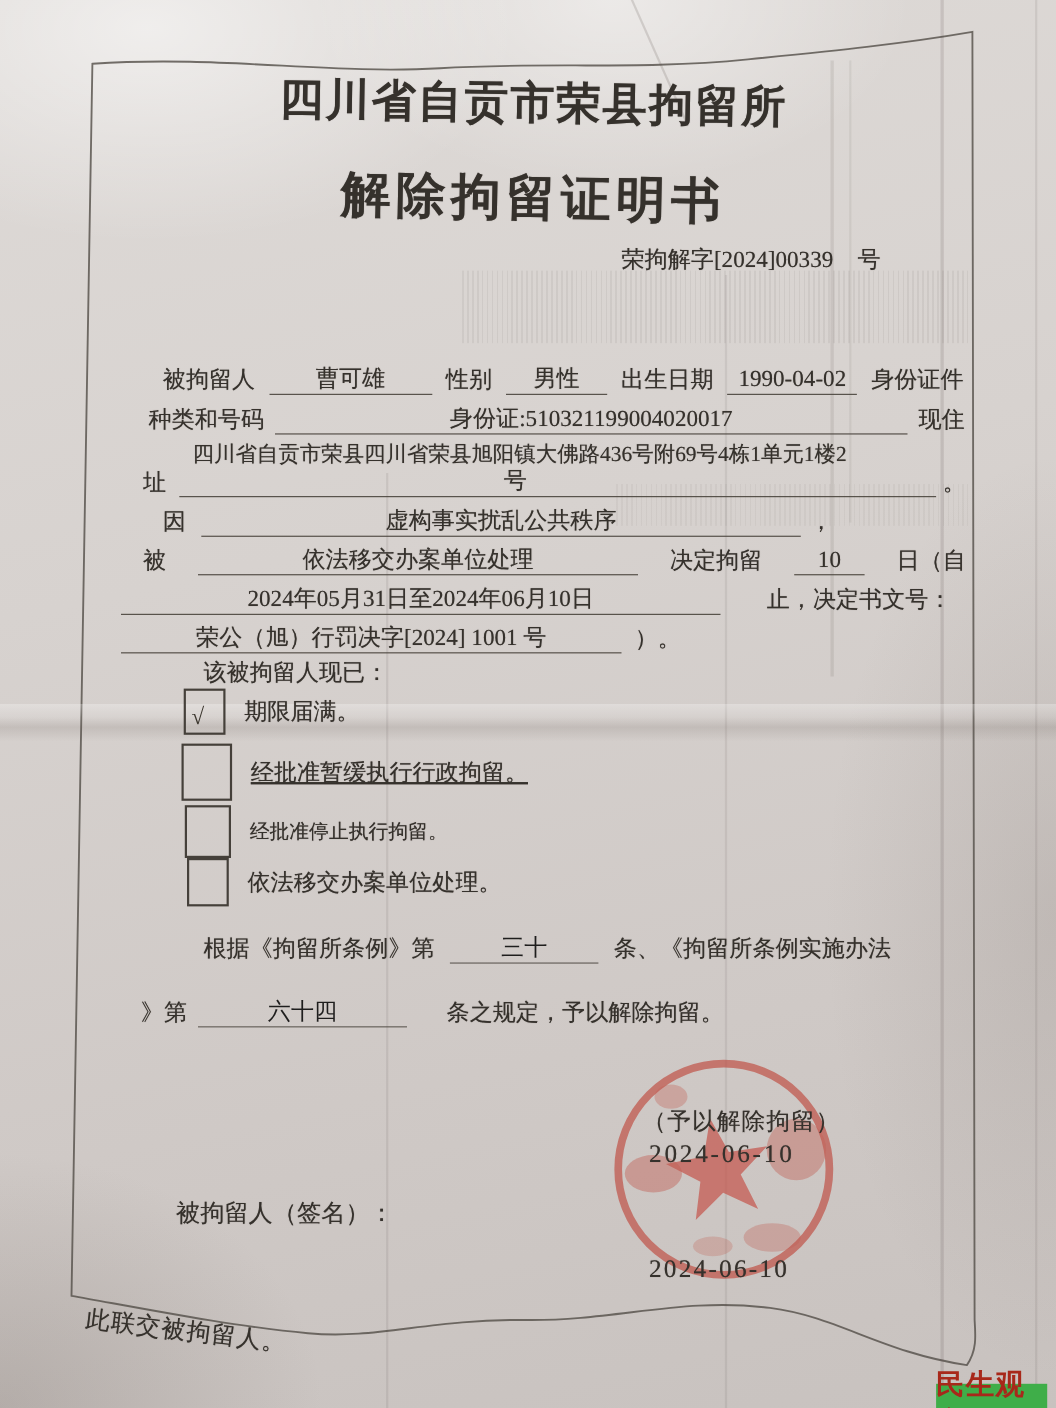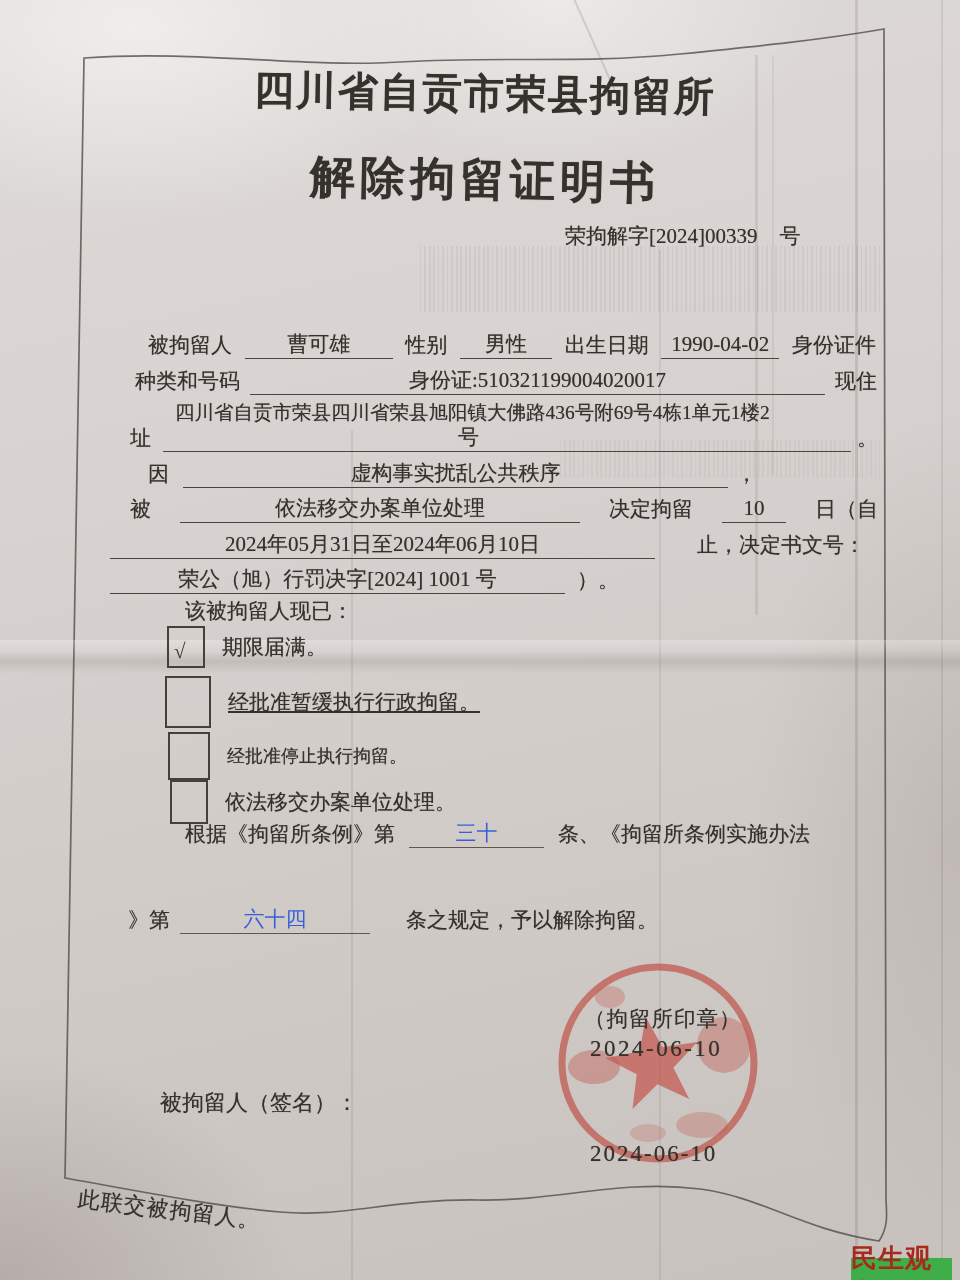--- a/index.html
+++ b/index.html
@@ -12,21 +12,21 @@
       radial-gradient(ellipse 420px 330px at 0% 100%, rgba(118,108,102,0.28), transparent 70%),
       radial-gradient(ellipse 300px 600px at 100% 65%, rgba(120,110,104,0.18), transparent 70%),
       linear-gradient(168deg,#dedad7 0%,#d7d2cf 38%,#cfc9c6 72%,#c8c2bf 100%);
   }
   .abs{position:absolute;}
   .ink{color:#35312c;text-shadow:0 0 0.7px rgba(55,48,42,0.65);}
   .line{position:absolute;font-size:21px;color:#35312c;white-space:nowrap;
         display:flex;align-items:flex-end;text-shadow:0 0 0.7px rgba(55,48,42,0.6);}
   .fill{border-bottom:1.7px solid #4b453e;text-align:center;display:inline-block;
         line-height:1.25;padding-bottom:1px;}
-  .faint{color:#1d4ed8;text-shadow:none;opacity:0.85;}
+  .faint{color:#000000;text-shadow:none;opacity:0.85;}
   .cbrow{position:absolute;display:flex;align-items:center;gap:17px;}
   .cbox{border:2px solid #45403a;background:transparent;position:relative;}
   .cbox .mark{position:absolute;left:5px;bottom:2px;font-size:21px;color:#3c372f;}
   .streak{position:absolute;pointer-events:none;}
   .noise{position:absolute;pointer-events:none;
          background:repeating-linear-gradient(90deg, rgba(62,54,48,0.12) 0 1.5px, transparent 1.5px 4.5px);
          filter:blur(0.4px);}
   .crease-h{position:absolute;left:0;width:960px;height:34px;pointer-events:none;
          background:linear-gradient(180deg, rgba(255,255,255,0.28) 0%, rgba(255,255,255,0.05) 35%, rgba(108,98,92,0.17) 62%, rgba(108,98,92,0.0) 100%);}
   .wm{position:absolute;display:flex;align-items:center;justify-content:center;
@@ -141,21 +141,21 @@
   </span>
   <span class="ink" style="font-size:18px;text-align:center;">经批准停止执行拘留。</span>
 </div>
 <div class="cbrow" style="left:170px;top:780px;">
   <span class="cbox" style="width:34px;height:40px;">
     <span class="mark"></span>
   </span>
   <span class="ink" style="font-size:21px;">依法移交办案单位处理。</span>
 </div>
 
-<div class="line" style="left:185px;top:820px;align-items:flex-end;">
+<div class="line" style="left:185px;top:848px;align-items:flex-end;">
   <span>根据《拘留所条例》第</span>
   <span class="fill faint" style="width:135px;margin:0 14px;">三十</span>
   <span>条、《拘留所条例实施办法</span>
 </div>
 <div class="line" style="left:128px;top:906px;">
   <span>》第</span>
   <span class="fill faint" style="width:190px;margin:0 14px 0 10px;">六十四</span>
   <span style="margin-left:22px;">条之规定，予以解除拘留。</span>
 </div>
 
@@ -165,21 +165,21 @@
     <path d="M0,-50 L11.8,-16.2 L47.6,-15.5 L19,6.2 L29.4,40.5 L0,20 L-29.4,40.5 L-19,6.2 L-47.6,-15.5 L-11.8,-16.2 Z"></path>
   </g>
   <ellipse cx="42" cy="110" rx="26" ry="17" fill="#bf4a3e" opacity="0.45"></ellipse>
   <ellipse cx="172" cy="88" rx="27" ry="28" fill="#bf4a3e" opacity="0.42"></ellipse>
   <ellipse cx="58" cy="40" rx="15" ry="11" fill="#bf4a3e" opacity="0.35"></ellipse>
   <ellipse cx="150" cy="168" rx="26" ry="13" fill="#bf4a3e" opacity="0.33"></ellipse>
   <ellipse cx="96" cy="176" rx="18" ry="9" fill="#bf4a3e" opacity="0.28"></ellipse>
 </svg>
 
 <div class="line" style="left:584px;top:1004px;z-index:3;">
-  <span style="letter-spacing:1px;font-size:21.5px;">（拘留所印章）</span>
+  <span style="letter-spacing:1px;font-size:21.5px;">（予以解除拘留）</span>
 </div>
 <div class="line" style="left:590px;top:1036px;z-index:3;">
   <span style="font-size:23px;letter-spacing:2.5px;">2024-06-10</span>
 </div>
 
 <div class="line" style="left:160px;top:1088px;">
   <span style="font-size:22px;">被拘留人（签名）：</span>
 </div>
 
 <div class="line" style="left:590px;top:1141px;z-index:3;">

